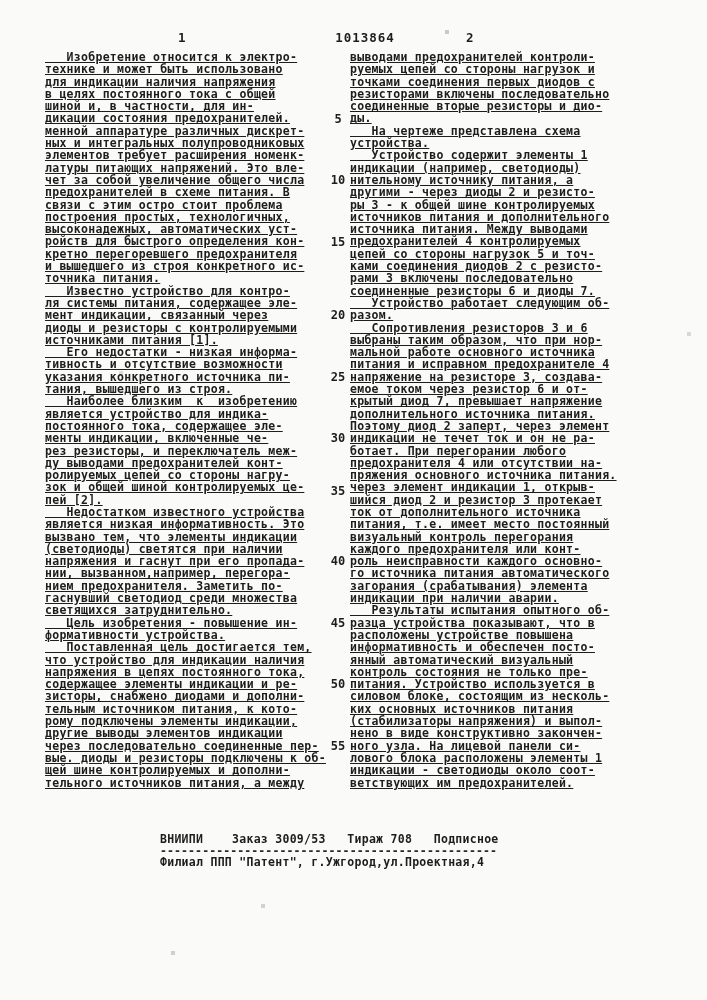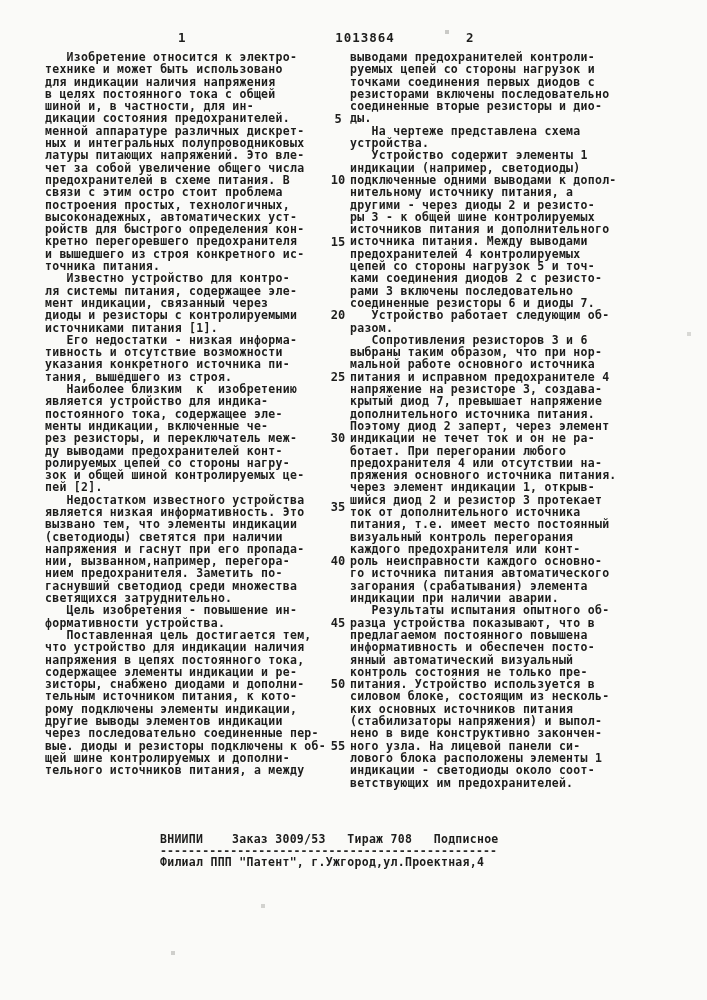--- a/index.html
+++ b/index.html
@@ -21,21 +21,21 @@
     box-shadow:446px 31px 0 1px #c9c9c6, 262px 905px 0 1px #d2d2cf,
                172px 952px 0 1px #cfcfcc, 362px 487px 0 1px #dcdcda,
                688px 333px 0 1px #d8d8d5, 120px 372px 0 1px #dedcda;}
   .header{position:absolute;top:30px;left:0;width:707px;height:16px;
     font-size:12.5px;font-weight:bold;}
   .col-num{position:absolute;top:0;}
   .col-num.one{left:178px;}
   .col-num.two{left:466px;}
   .patent-num{position:absolute;left:300px;width:130px;text-align:center;
     letter-spacing:1px;}
-  .textblock{position:absolute;top:51px;}
+  .textblock{position:absolute;top:51px;text-decoration:underline;}
   .leftcol{left:45px;width:292px;}
   .rightcol{left:350px;width:305px;}
   .gutter{left:325px;width:26px;height:764px;}
   .tl{height:12.3px;line-height:12.3px;font-size:11.5px;font-weight:bold;
     letter-spacing:0.28px;white-space:pre;}
   .marker{position:absolute;left:0;width:26px;text-align:center;
     font-size:12px;font-weight:bold;line-height:12.3px;}
   .footer{position:absolute;left:160px;top:833px;width:400px;
     font-size:11.5px;font-weight:bold;}
   .footer .f-line{height:12.5px;line-height:12.5px;white-space:pre;letter-spacing:0.28px;}
@@ -56,20 +56,21 @@
 
   <div class="textblock leftcol">
       <div class="tl">   Изобретение относится к электро-</div>
       <div class="tl">технике и может быть использовано</div>
       <div class="tl">для индикации наличия напряжения</div>
       <div class="tl">в целях постоянного тока с общей</div>
       <div class="tl">шиной и, в частности, для ин-</div>
       <div class="tl">дикации состояния предохранителей.</div>
       <div class="tl">менной аппаратуре различных дискрет-</div>
       <div class="tl">ных и интегральных полупроводниковых</div>
+      <div class="tl">элементов требует расширения номенк-</div>
       <div class="tl">латуры питающих напряжений. Это вле-</div>
       <div class="tl">чет за собой увеличение общего числа</div>
       <div class="tl">предохранителей в схеме питания. В</div>
       <div class="tl">связи с этим остро стоит проблема</div>
       <div class="tl">построения простых, технологичных,</div>
       <div class="tl">высоконадежных, автоматических уст-</div>
       <div class="tl">ройств для быстрого определения кон-</div>
       <div class="tl">кретно перегоревшего предохранителя</div>
       <div class="tl">и вышедшего из строя конкретного ис-</div>
       <div class="tl">точника питания.</div>
@@ -115,75 +116,75 @@
       <div class="tl">щей шине контролируемых и дополни-</div>
       <div class="tl">тельного источников питания, а между</div>
     </div>
   <div class="textblock gutter">
       <div class="marker" style="top: 61.5px;">5</div>
       <div class="marker" style="top: 123px;">10</div>
       <div class="marker" style="top: 184.5px;">15</div>
       <div class="marker" style="top: 258.3px;">20</div>
       <div class="marker" style="top: 319.8px;">25</div>
       <div class="marker" style="top: 381.3px;">30</div>
-      <div class="marker" style="top: 450px;">35</div>
+      <div class="marker" style="top: 434px;">35</div>
       <div class="marker" style="top: 504.3px;">40</div>
       <div class="marker" style="top: 565.8px;">45</div>
       <div class="marker" style="top: 627.3px;">50</div>
       <div class="marker" style="top: 689px;">55</div>
     </div>
   <div class="textblock rightcol">
       <div class="tl">выводами предохранителей контроли-</div>
       <div class="tl">руемых цепей со стороны нагрузок и</div>
       <div class="tl">точками соединения первых диодов с</div>
       <div class="tl">резисторами включены последовательно</div>
       <div class="tl">соединенные вторые резисторы и дио-</div>
       <div class="tl">ды.</div>
       <div class="tl">   На чертеже представлена схема</div>
       <div class="tl">устройства.</div>
       <div class="tl">   Устройство содержит элементы 1</div>
       <div class="tl">индикации (например, светодиоды)</div>
-      <div class="tl">подключенные одними выводами к допол-</div>
       <div class="tl">нительному источнику питания, а</div>
       <div class="tl">другими - через диоды 2 и резисто-</div>
       <div class="tl">ры 3 - к общей шине контролируемых</div>
       <div class="tl">источников питания и дополнительного</div>
       <div class="tl">источника питания. Между выводами</div>
       <div class="tl">предохранителей 4 контролируемых</div>
       <div class="tl">цепей со стороны нагрузок 5 и точ-</div>
       <div class="tl">ками соединения диодов 2 с резисто-</div>
       <div class="tl">рами 3 включены последовательно</div>
       <div class="tl">соединенные резисторы 6 и диоды 7.</div>
       <div class="tl">   Устройство работает следующим об-</div>
       <div class="tl">разом.</div>
       <div class="tl">   Сопротивления резисторов 3 и 6</div>
       <div class="tl">выбраны таким образом, что при нор-</div>
       <div class="tl">мальной работе основного источника</div>
       <div class="tl">питания и исправном предохранителе 4</div>
       <div class="tl">напряжение на резисторе 3, создава-</div>
+      <div class="tl">емое током через резистор 6 и от-</div>
       <div class="tl">крытый диод 7, превышает напряжение</div>
       <div class="tl">дополнительного источника питания.</div>
       <div class="tl">Поэтому диод 2 заперт, через элемент</div>
       <div class="tl">индикации не течет ток и он не ра-</div>
       <div class="tl">ботает. При перегорании любого</div>
       <div class="tl">предохранителя 4 или отсутствии на-</div>
       <div class="tl">пряжения основного источника питания.</div>
       <div class="tl">через элемент индикации 1, открыв-</div>
       <div class="tl">шийся диод 2 и резистор 3 протекает</div>
       <div class="tl">ток от дополнительного источника</div>
       <div class="tl">питания, т.е. имеет место постоянный</div>
       <div class="tl">визуальный контроль перегорания</div>
       <div class="tl">каждого предохранителя или конт-</div>
       <div class="tl">роль неисправности каждого основно-</div>
       <div class="tl">го источника питания автоматического</div>
       <div class="tl">загорания (срабатывания) элемента</div>
       <div class="tl">индикации при наличии аварии.</div>
       <div class="tl">   Результаты испытания опытного об-</div>
       <div class="tl">разца устройства показывают, что в</div>
-      <div class="tl">предлагаемом постоянного повышена</div>
+      <div class="tl">расположены устройстве повышена</div>
       <div class="tl">информативность и обеспечен посто-</div>
       <div class="tl">янный автоматический визуальный</div>
       <div class="tl">контроль состояния не только пре-</div>
       <div class="tl">питания. Устройство используется в</div>
       <div class="tl">силовом блоке, состоящим из несколь-</div>
       <div class="tl">ких основных источников питания</div>
       <div class="tl">(стабилизаторы напряжения) и выпол-</div>
       <div class="tl">нено в виде конструктивно закончен-</div>
       <div class="tl">ного узла. На лицевой панели си-</div>
       <div class="tl">лового блока расположены элементы 1</div>

